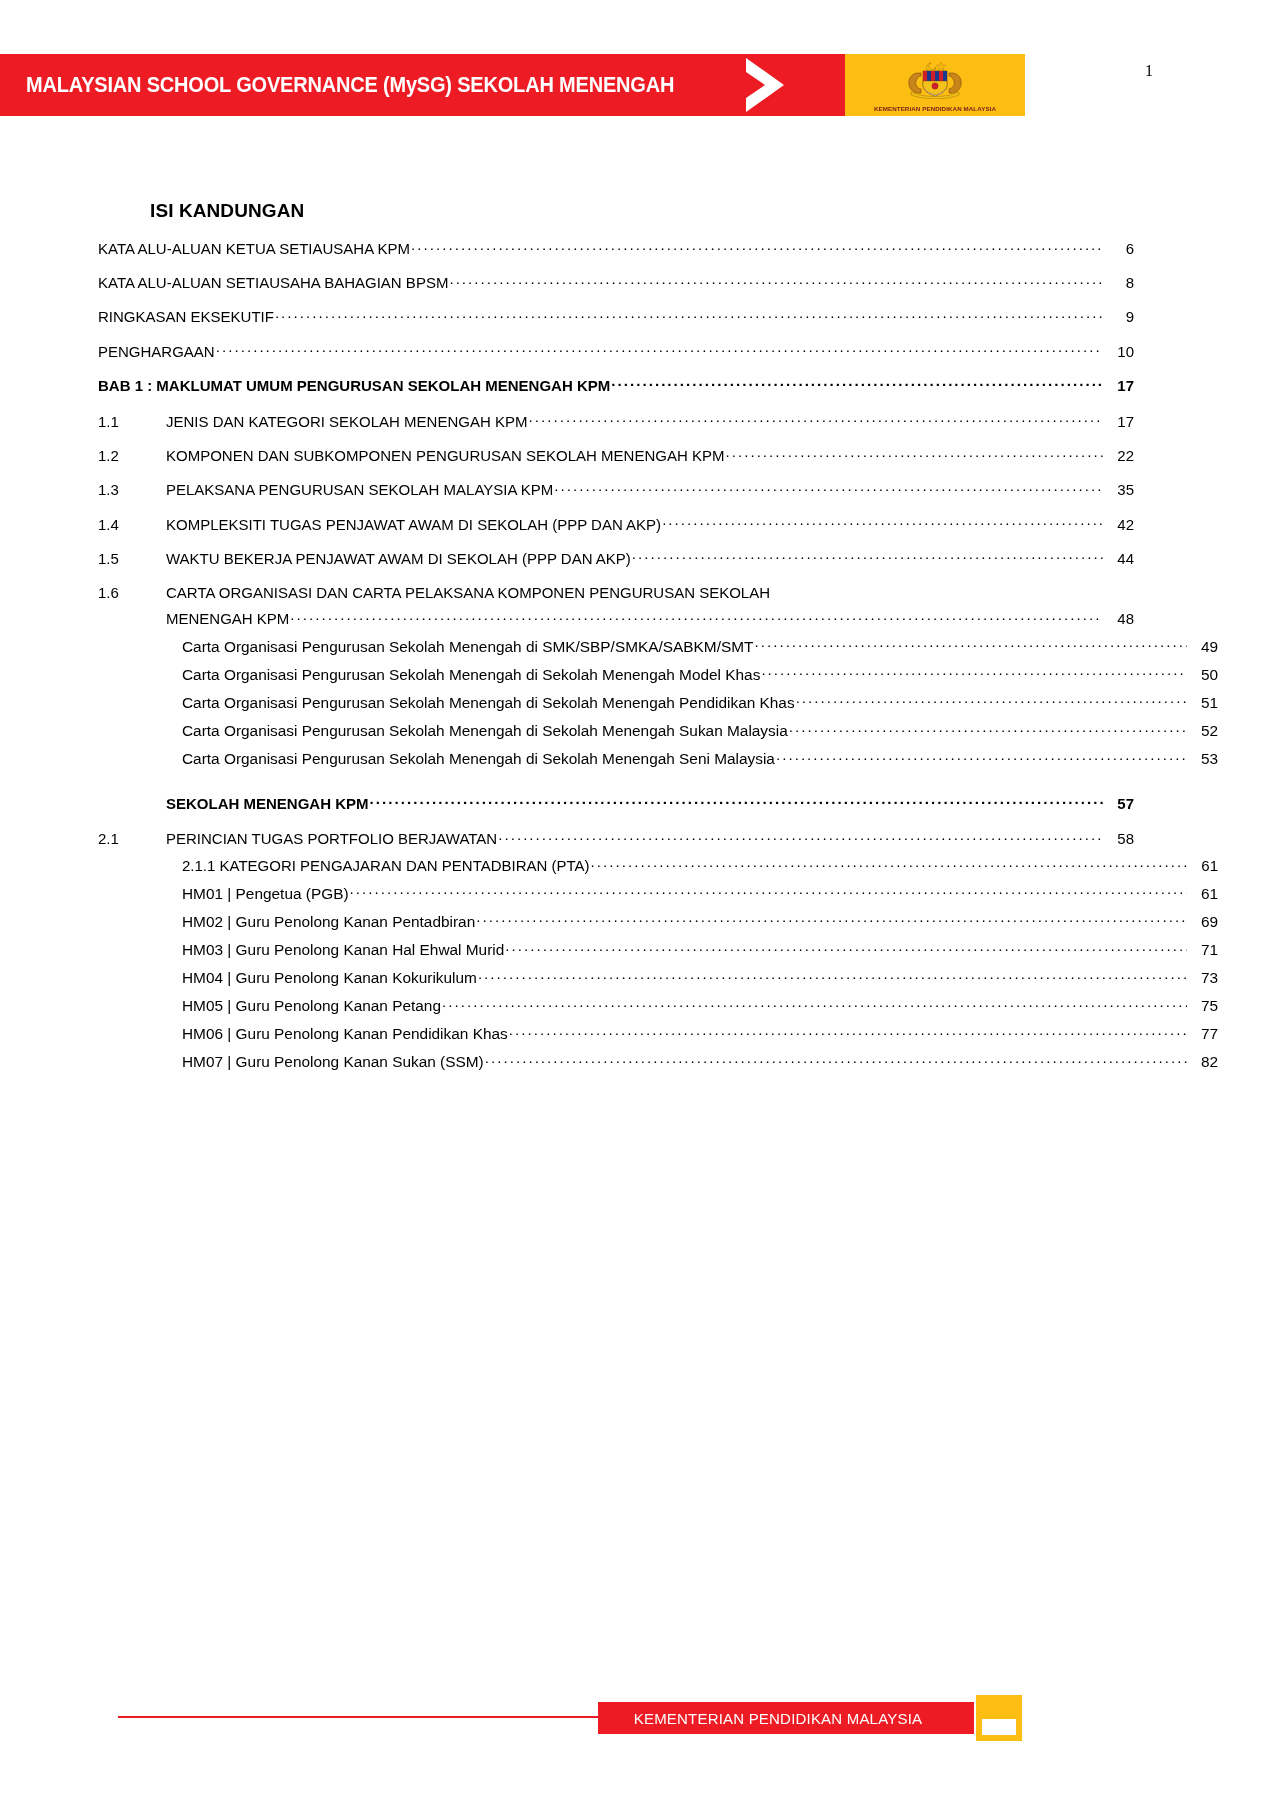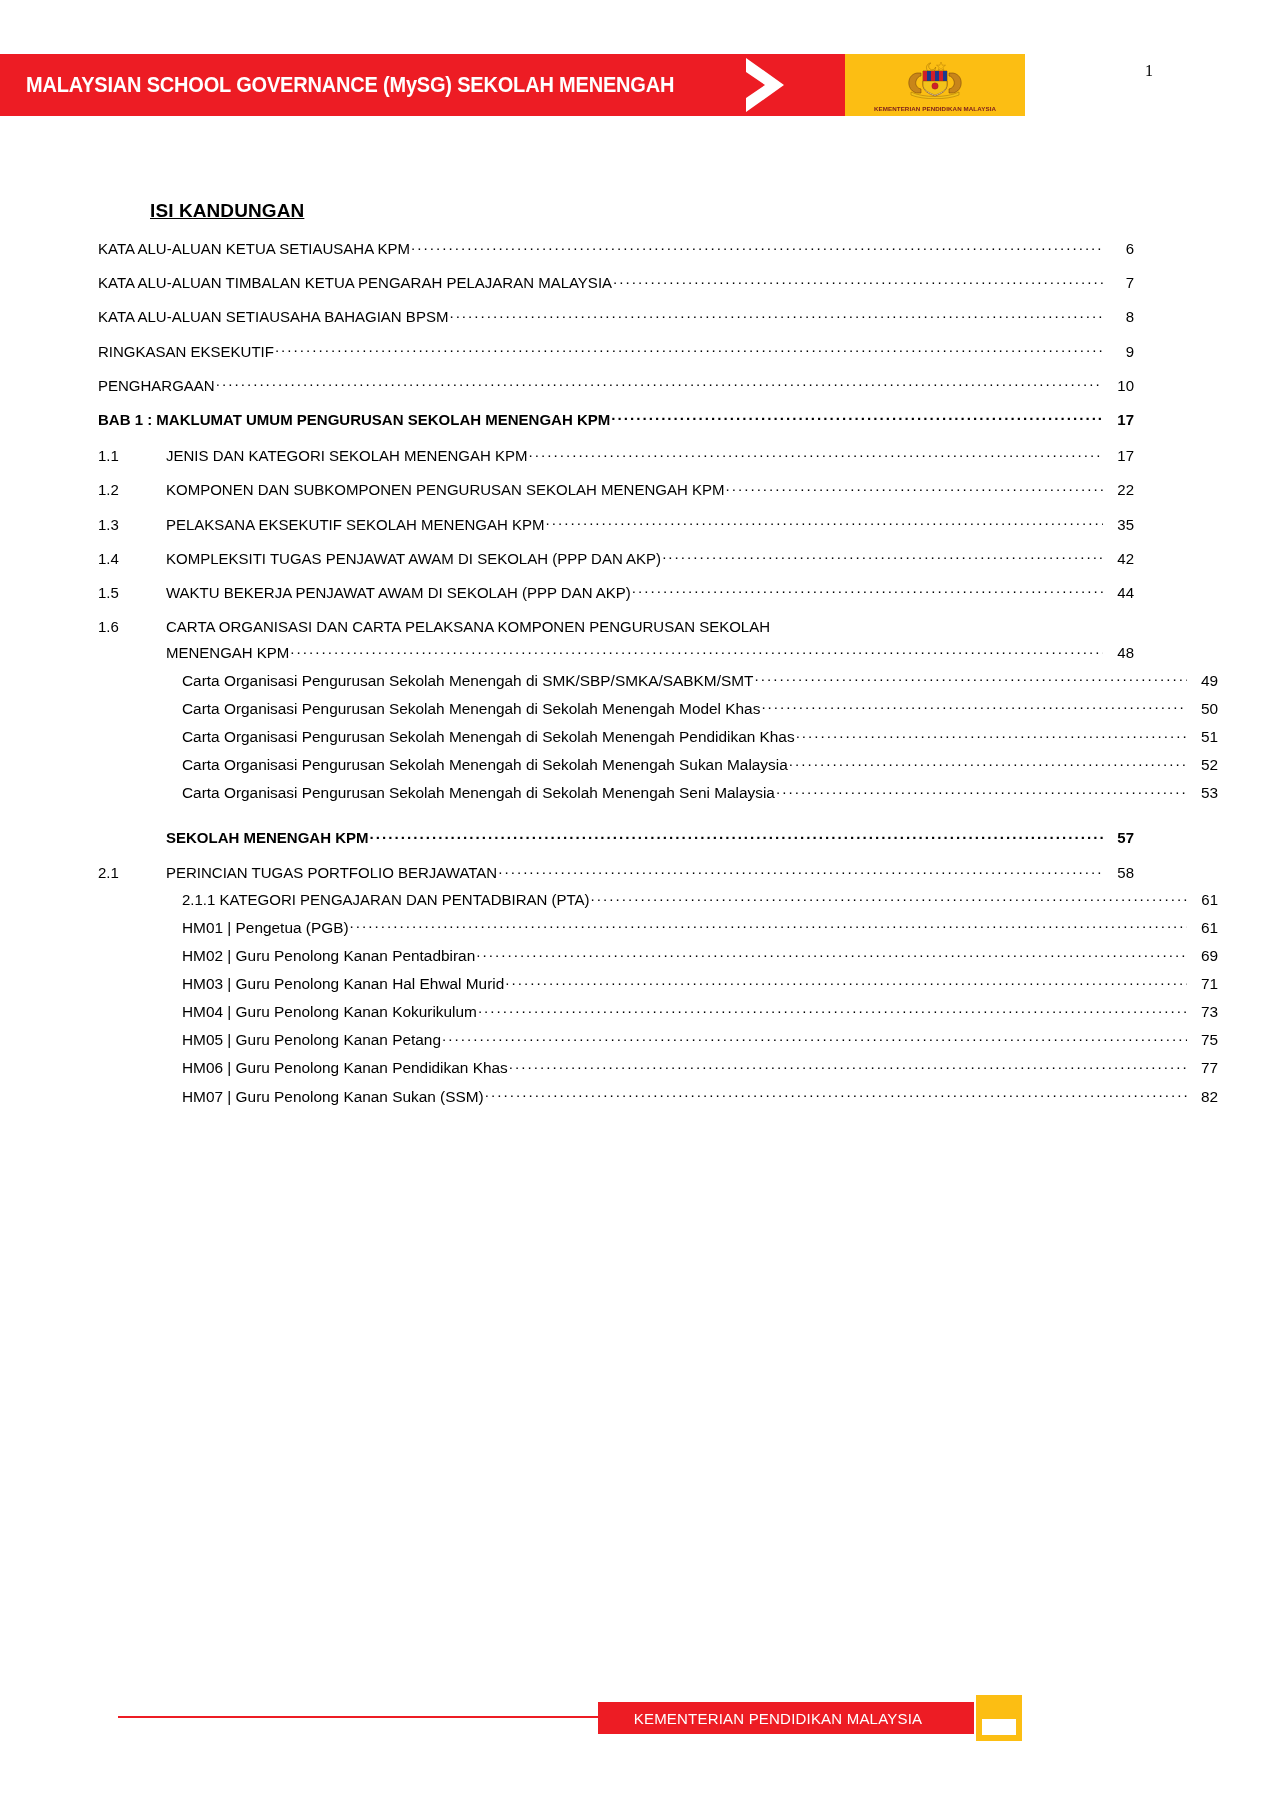--- a/index.html
+++ b/index.html
@@ -95,21 +95,20 @@
   
   .content {
     position: absolute;
     left: 98px;
     top: 200px;
     width: 1036px;
   }
   .toc-title {
     font-size: 19px;
     font-weight: bold;
-    text-decoration: underline;
     margin-left: 52px;
     margin-bottom: 17px;
     letter-spacing: 0.1px;
   }
 
   .row {
     display: flex;
     align-items: baseline;
     width: 100%;
     font-size: 15px;
@@ -268,25 +267,20 @@
 <div class="content">
 
   <div class="toc-title">ISI KANDUNGAN</div>
 
   <div class="row">
     <span class="label">KATA ALU-ALUAN KETUA SETIAUSAHA KPM</span>
     <span class="leader"></span>
     <span class="pg">6</span>
   </div>
 
-  <div class="row">
-    <span class="label">KATA ALU-ALUAN TIMBALAN KETUA PENGARAH PELAJARAN MALAYSIA</span>
-    <span class="leader"></span>
-    <span class="pg">7</span>
-  </div>
 
   <div class="row">
     <span class="label">KATA ALU-ALUAN SETIAUSAHA BAHAGIAN BPSM</span>
     <span class="leader"></span>
     <span class="pg">8</span>
   </div>
 
   <div class="row">
     <span class="label">RINGKASAN EKSEKUTIF</span>
     <span class="leader"></span>
@@ -314,21 +308,21 @@
 
   <div class="row">
     <span class="num">1.2</span>
     <span class="label">KOMPONEN DAN SUBKOMPONEN PENGURUSAN SEKOLAH MENENGAH KPM</span>
     <span class="leader"></span>
     <span class="pg">22</span>
   </div>
 
   <div class="row">
     <span class="num">1.3</span>
-    <span class="label">PELAKSANA EKSEKUTIF SEKOLAH MENENGAH KPM</span>
+    <span class="label">PELAKSANA PENGURUSAN SEKOLAH MALAYSIA KPM</span>
     <span class="leader"></span>
     <span class="pg">35</span>
   </div>
 
   <div class="row">
     <span class="num">1.4</span>
     <span class="label">KOMPLEKSITI TUGAS PENJAWAT AWAM DI SEKOLAH (PPP DAN AKP)</span>
     <span class="leader"></span>
     <span class="pg">42</span>
   </div>

